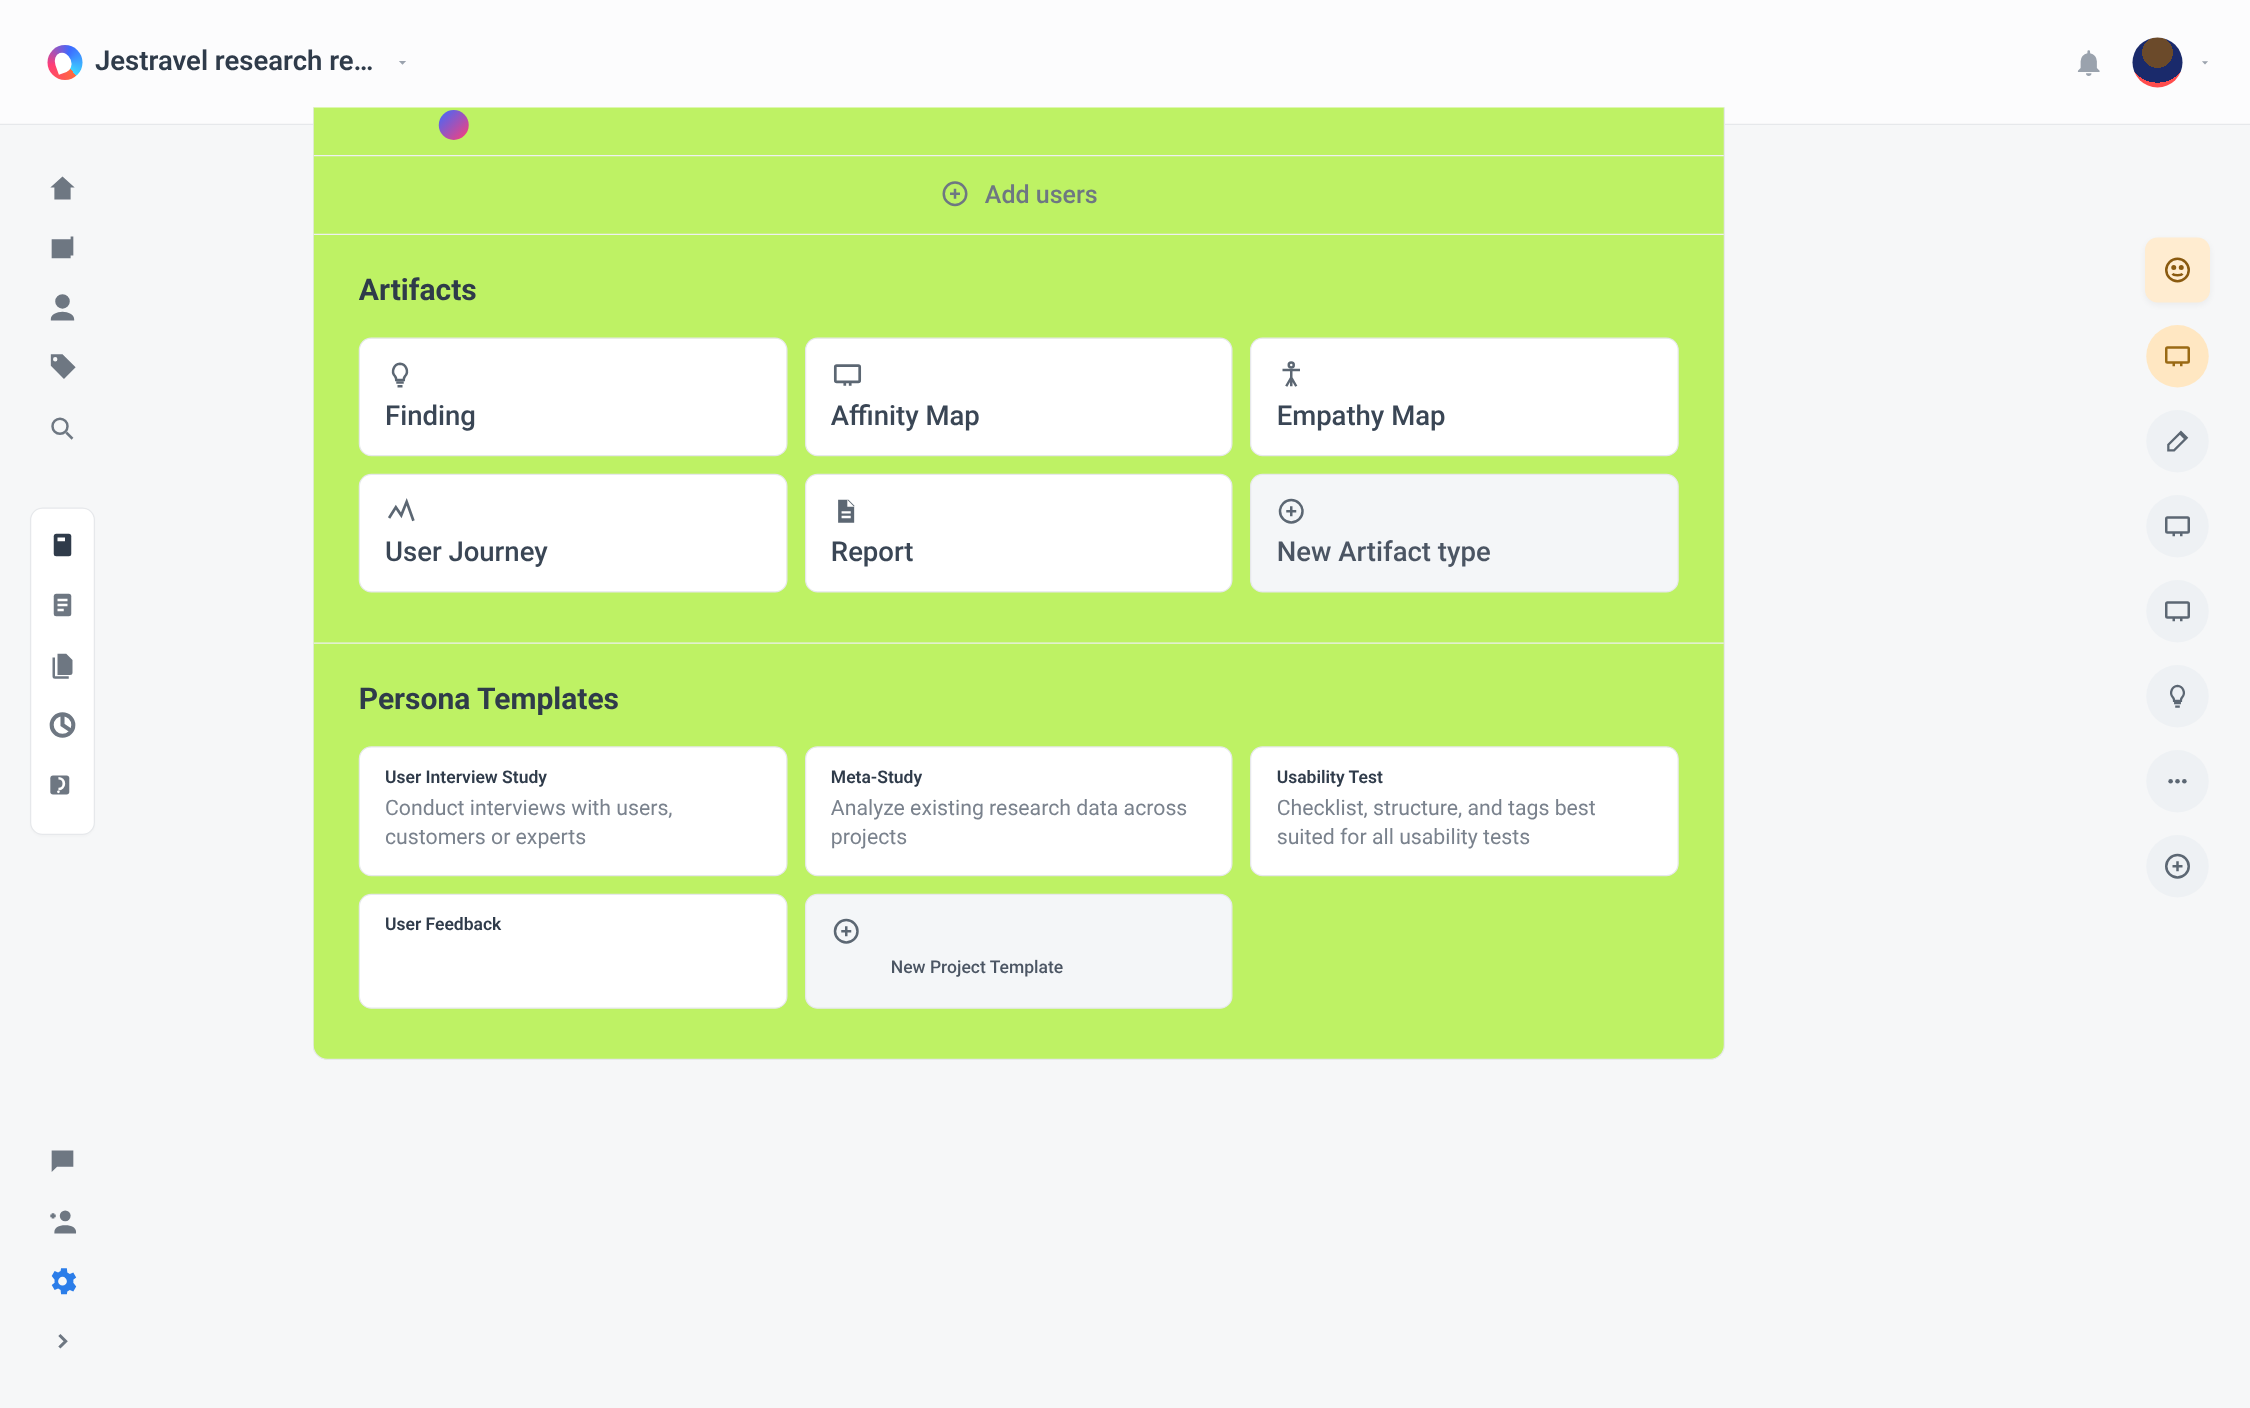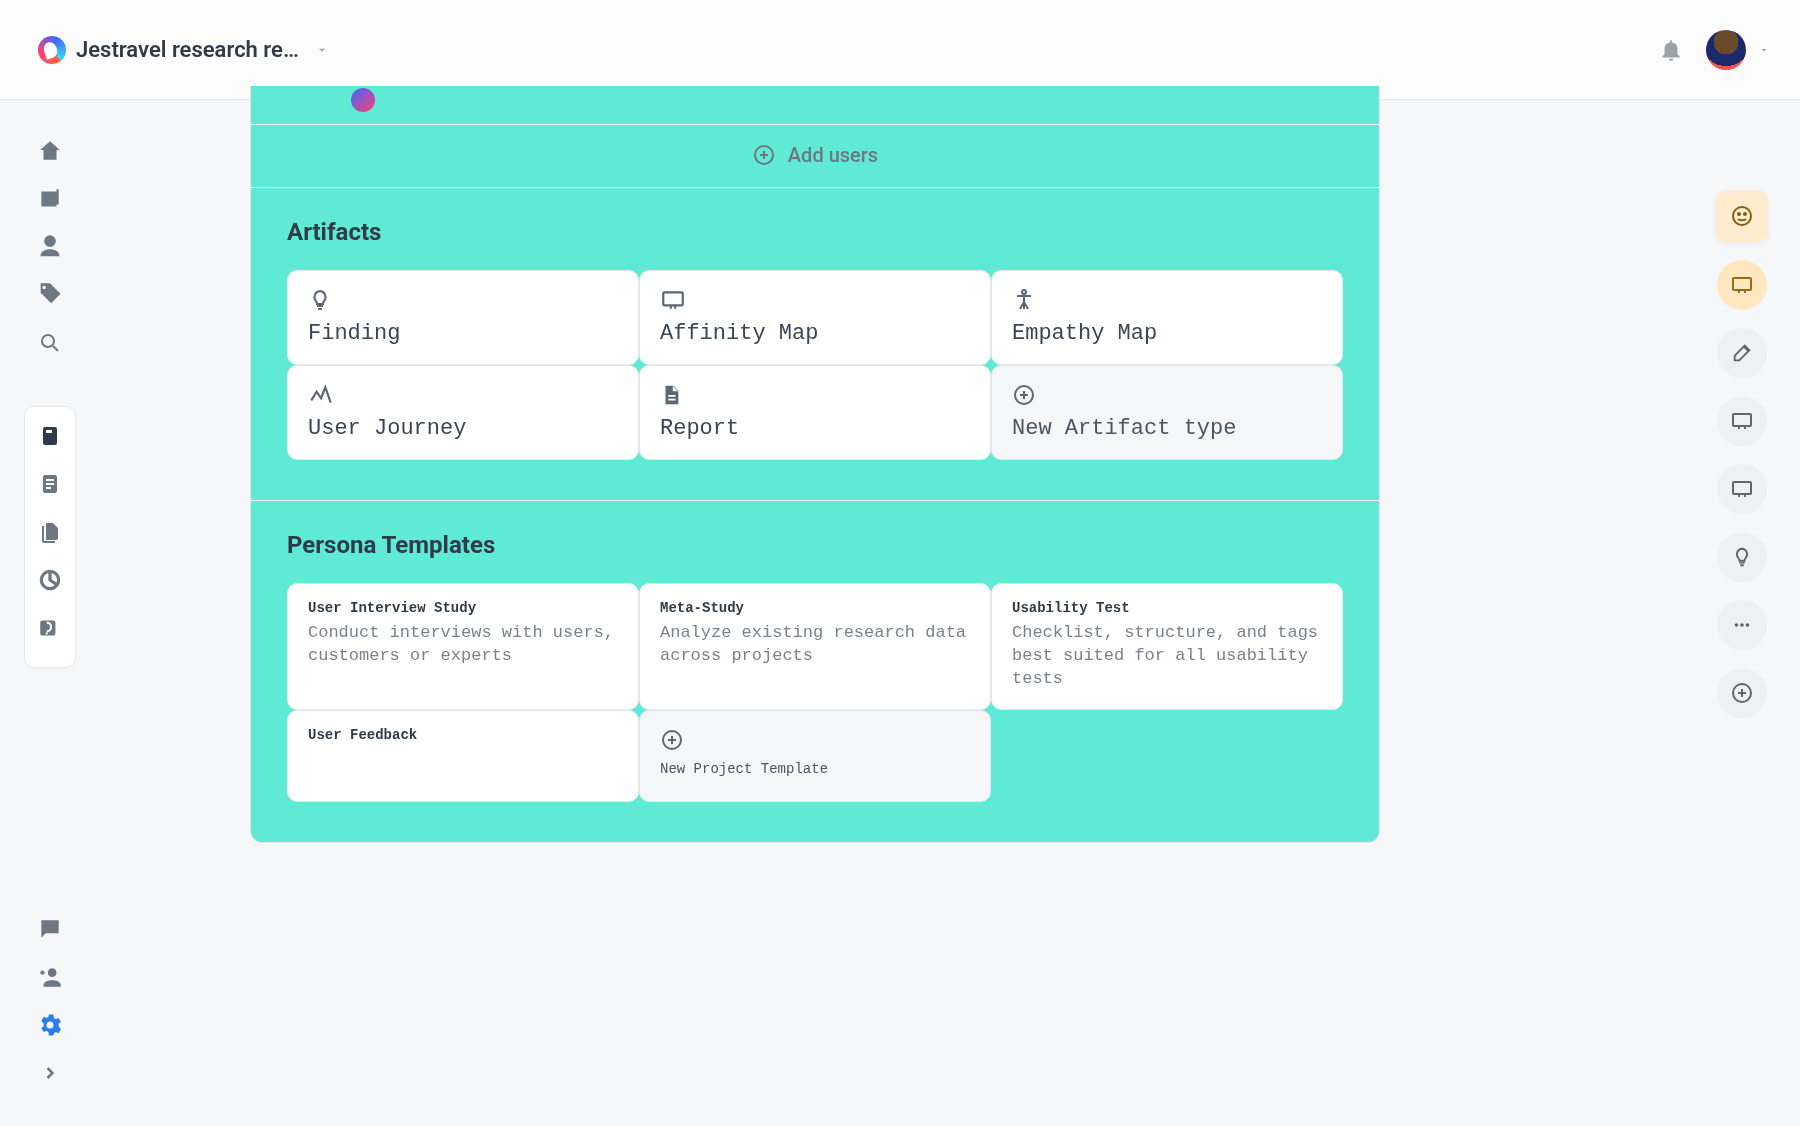--- a/index.html
+++ b/index.html
@@ -80,21 +80,21 @@
   }
   .nav-icon.settings { color: #2b7de9; }
 
   
   .main {
     position: absolute;
     top: 86px; left: 250px; right: 390px; bottom: 0;
     overflow: hidden;
   }
   .panel {
-    background: #5eead4;
+    background: #bef264;
     border: 1px solid #e6e8eb;
     border-radius: 12px;
     margin: 0;
     width: 1130px;
   }
   .panel-top-cut {
     
     border-top: none;
     border-top-left-radius: 0;
     border-top-right-radius: 0;
@@ -126,39 +126,39 @@
     padding: 30px 36px 40px;
   }
   .section h2 {
     font-size: 24px; font-weight: 700; color: #2f3b4a;
     margin-bottom: 24px;
   }
 
   .grid3 {
     display: grid;
     grid-template-columns: repeat(3, 1fr);
-    font-family: Liberation Mono, monospace;
+    gap: 14px;
   }
   .tile {
     border: 1px solid #e6e8eb;
     background: #fff;
     border-radius: 10px;
     padding: 16px 20px 18px;
     cursor: pointer;
   }
   .tile .t-icon { color: #5c6773; margin-bottom: 8px; height: 26px; display:flex; align-items:center; }
   .tile .t-title { font-size: 22px; font-weight: 500; color: #3a4655; }
   .tile.ghost {
     background: #f4f6f8;
   }
   .tile.ghost .t-title { color: #4b5563; }
 
   .tmpl-tile .t-title { font-size: 14px; font-weight: 600; color: #2f3b4a; margin-bottom: 6px; }
   .tmpl-tile .t-desc { font-size: 17px; line-height: 1.35; color: #7a828d; }
-  .tmpl-tile.ghost .t-title { font-weight: 500; color:#4b5563; }
+  .tmpl-tile.ghost .t-title { font-weight: 500; color:#4b5563;margin-left:48px; }
 
   
   .rightrail {
     position: absolute;
     top: 190px; right: 30px;
     width: 56px;
     display:flex; flex-direction:column; gap: 18px; align-items:center;
   }
   .rail-btn {
     width: 50px; height: 50px; border-radius: 50%;

